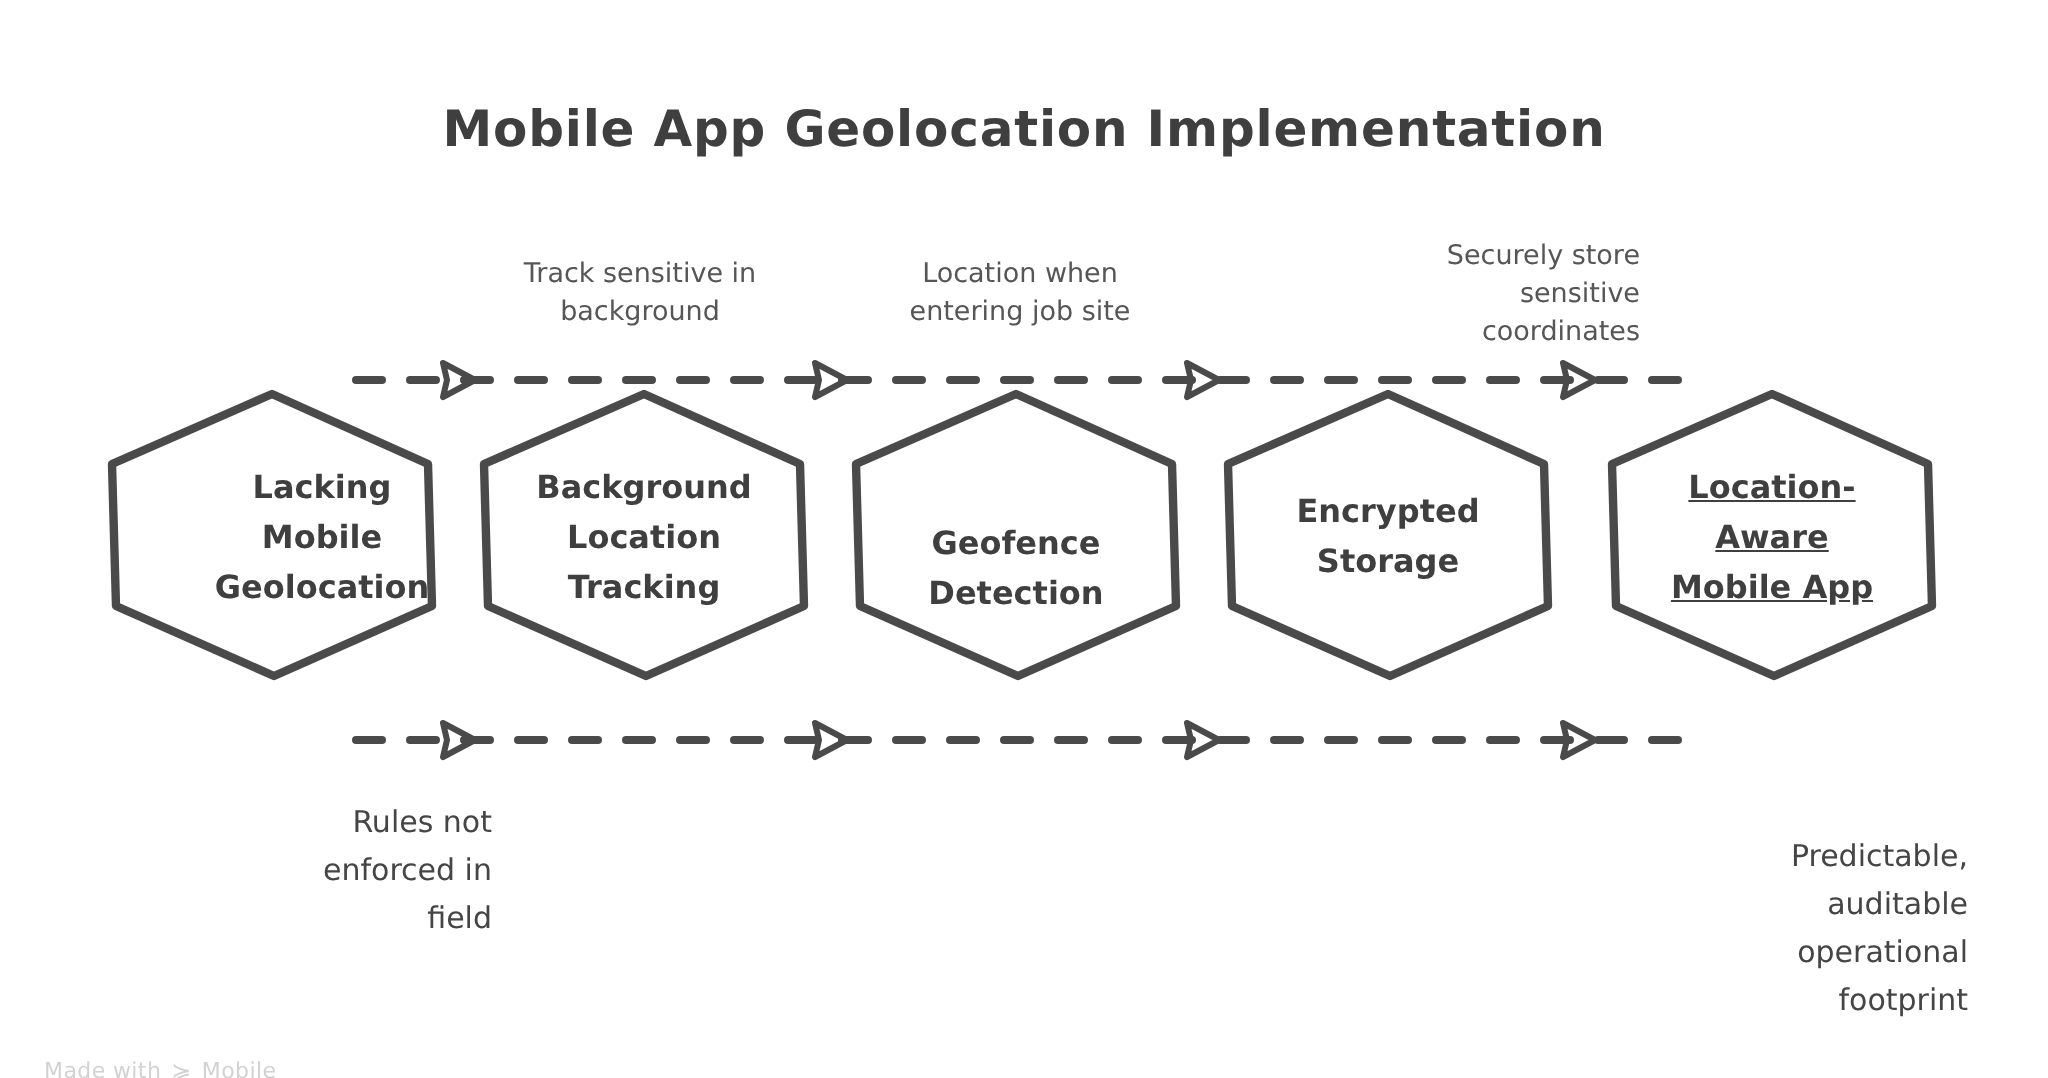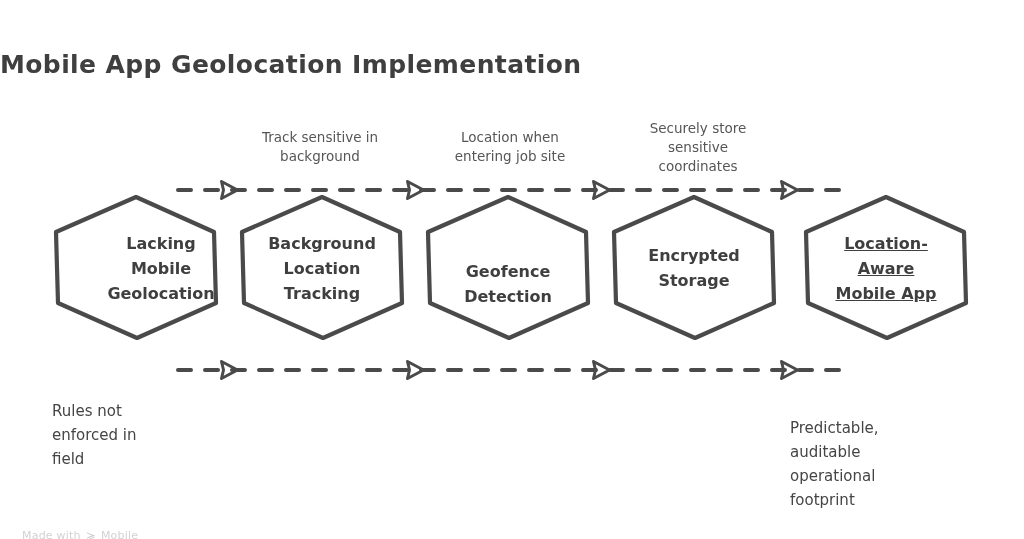--- a/index.html
+++ b/index.html
@@ -15,21 +15,21 @@
     font-family: "DejaVu Sans", sans-serif;
     color: #454545;
   }
 
   
   #diagram-title {
     position: absolute;
     left: 0;
     top: 50px;
     width: 1024px;
-    text-align: left;
+    text-align: center;
     font-size: 25px;
     font-weight: bold;
     letter-spacing: 0.4px;
     color: #3f3f3f;
   }
 
   
   #diagram-canvas {
     position: absolute;
     left: 0;
@@ -58,21 +58,21 @@
     text-align: center;
     font-size: 13.5px;
     line-height: 19px;
     color: #565656;
     white-space: pre-line;
   }
 
   
   .bottom-caption {
     position: absolute;
-    text-align: left;
+    text-align: right;
     font-size: 15px;
     line-height: 24px;
     color: #454545;
     white-space: pre-line;
   }
 
   
   #watermark {
     position: absolute;
     left: 22px;
@@ -153,21 +153,21 @@
 <div class="node-label" style="left:804px; top:232px; width:164px; height:72px;text-decoration:underline;">Location-
 Aware
 Mobile App</div>
 
 <div class="edge-annotation" style="left:222px; top:128px; width:196px;">Track sensitive in
 background</div>
 
 <div class="edge-annotation" style="left:412px; top:128px; width:196px;">Location when
 entering job site</div>
 
-<div class="edge-annotation" style="left:600px; top:119px; width:196px;">Securely store
+<div class="edge-annotation" style="left:624px; top:119px; width:196px;text-align:right;">Securely store
 sensitive
 coordinates</div>
 
 <div class="bottom-caption" style="left:52px; top:399px; width:194px;">Rules not
 enforced in
 field</div>
 
 <div class="bottom-caption" style="left:790px; top:394px; width:194px;margin-top:22px;">Predictable,
 auditable
 operational

